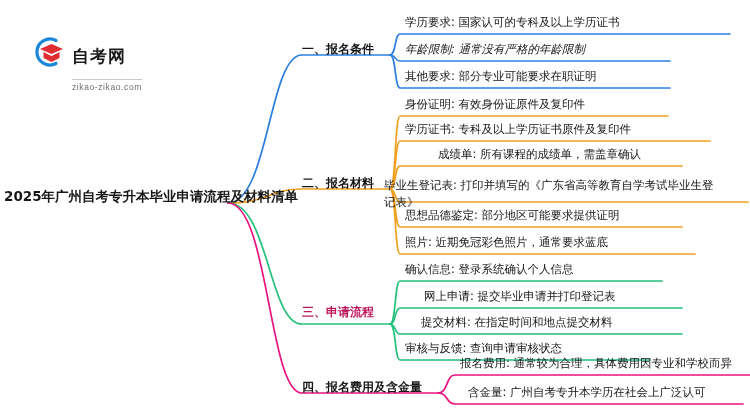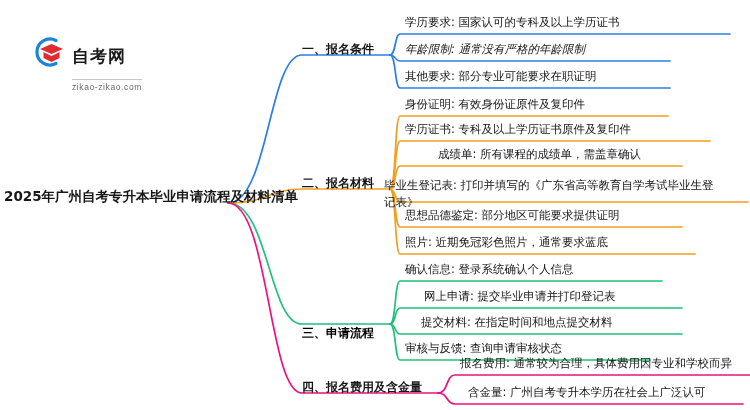--- a/index.html
+++ b/index.html
@@ -116,21 +116,21 @@
       <div class="leaf" style="left: 402px; top: 14px; width: 326px;">学历要求: 国家认可的专科及以上学历证书</div>
       <div class="leaf" style="left: 402px; top: 41px; width: 266px; font-style: italic;">年龄限制: 通常没有严格的年龄限制</div>
       <div class="leaf" style="left: 402px; top: 68px; width: 266px;">其他要求: 部分专业可能要求在职证明</div>
       <div class="branch-title" style="left: 302px; top: 175px; color: rgb(23, 23, 23);">二、报名材料</div>
       <div class="leaf" style="left: 402px; top: 96px; width: 264px;">身份证明: 有效身份证原件及复印件</div>
       <div class="leaf" style="left: 402px; top: 121px; width: 306px;">学历证书: 专科及以上学历证书原件及复印件</div>
       <div class="leaf" style="left: 402px; top: 146px; width: 278px; margin-left: 33px;">成绩单: 所有课程的成绩单，需盖章确认</div>
       <div class="leaf" style="left: 381px; top: 168px; width: 344px; margin-top: 9px;">毕业生登记表: 打印并填写的《广东省高等教育自学考试毕业生登记表》</div>
       <div class="leaf" style="left: 402px; top: 207px; width: 278px;">思想品德鉴定: 部分地区可能要求提供证明</div>
       <div class="leaf" style="left: 402px; top: 234px; width: 291px;">照片: 近期免冠彩色照片，通常要求蓝底</div>
-      <div class="branch-title" style="left: 302px; top: 325px; color: #000000;">三、申请流程</div>
+      <div class="branch-title" style="left: 302px; top: 304px; color: #be185d;">三、申请流程</div>
       <div class="leaf" style="left: 402px; top: 261px; width: 258px;">确认信息: 登录系统确认个人信息</div>
       <div class="leaf" style="left: 402px; top: 288px; width: 278px; margin-left: 19px;">网上申请: 提交毕业申请并打印登记表</div>
       <div class="leaf" style="left: 418px; top: 314px; width: 278px;">提交材料: 在指定时间和地点提交材料</div>
       <div class="leaf" style="left: 402px; top: 340px; width: 246px;">审核与反馈: 查询申请审核状态</div>
       <div class="branch-title" style="left: 302px; top: 379px; color: rgb(23, 23, 23);">四、报名费用及含金量</div>
       <div class="leaf" style="left: 457px; top: 355px; width: 296px;">报名费用: 通常较为合理，具体费用因专业和学校而异</div>
       <div class="leaf" style="left: 438px; top: 384px; width: 284px; margin-left: 27px;">含金量: 广州自考专升本学历在社会上广泛认可</div>
     </div>
 
 </div>

